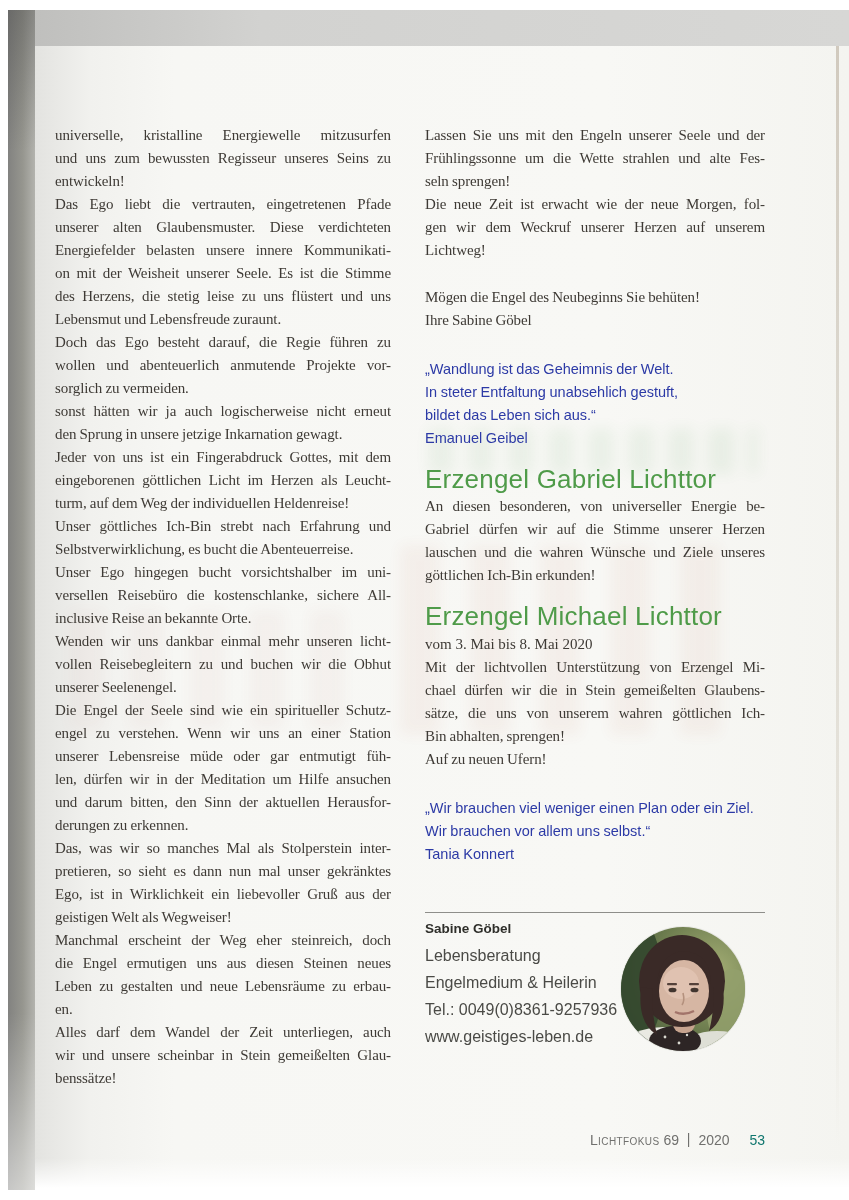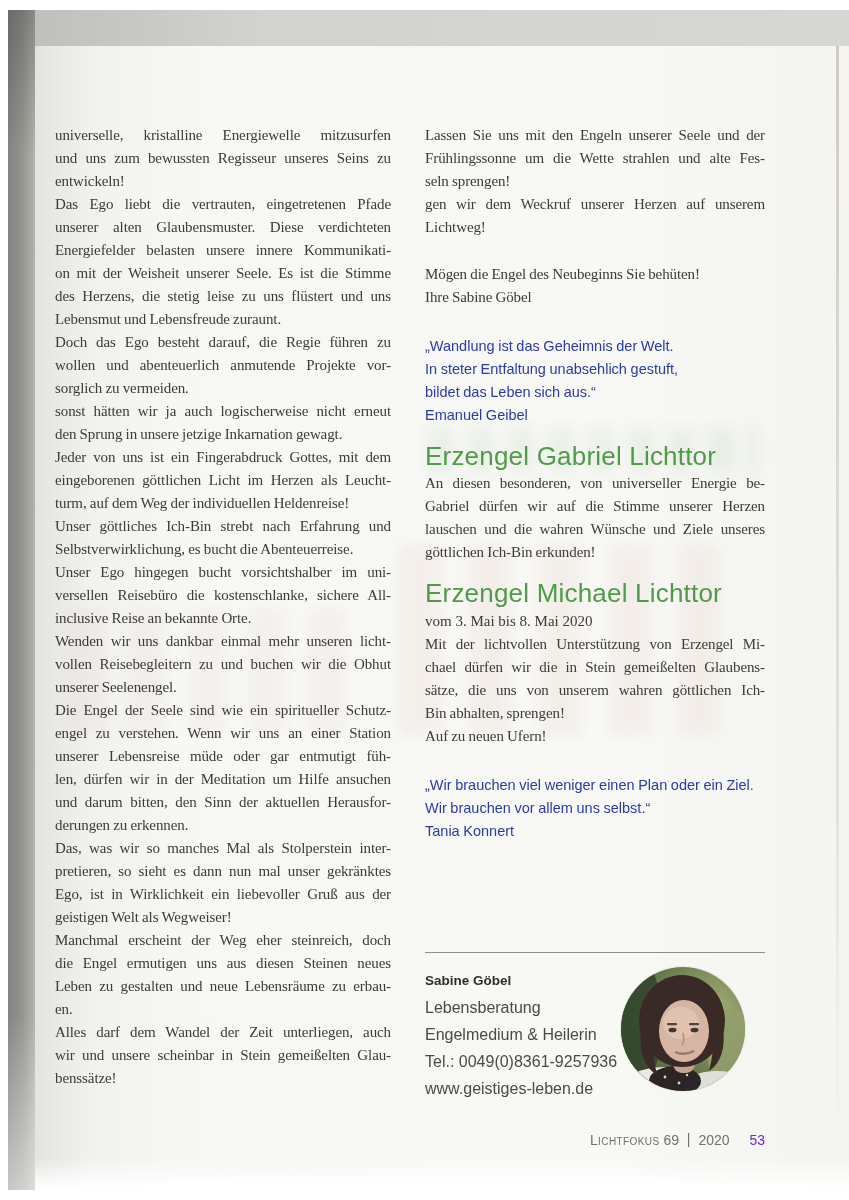--- a/index.html
+++ b/index.html
@@ -58,40 +58,40 @@
     margin-top:13px;
     font-family:"Liberation Sans",sans-serif;
     font-size:26px;line-height:32px;color:var(--green);
     letter-spacing:.2px;white-space:nowrap;
   }
   .article-date{font-size:15px;line-height:23px;margin-top:1px;}
   .q2{}
 
   
   .bio{
-    position:absolute;left:425px;top:952px;width:340px;
-    border-top:1px solid #8e8e8a;padding-top:14px;
+    position:absolute;left:425px;top:912px;width:340px;
+    border-top:1px solid #8e8e8a;padding-top:2px;
     font-family:"Liberation Sans",sans-serif;color:#4a4a46;
   }
   .bio-name{font-weight:bold;color:#2f2f2b;font-size:13.5px;line-height:27px;}
   .bio-line{font-size:16px;line-height:27px;}
   .bio-photo{
     position:absolute;right:20px;top:14px;width:124px;height:124px;border-radius:50%;
     overflow:hidden;box-shadow:0 0 0 1px rgba(0,0,0,.06);
   }
 
   
   .footer{
     position:absolute;left:425px;top:1130px;width:340px;
     text-align:right;color:var(--gray);
     font-family:"Liberation Sans",sans-serif;font-size:14px;line-height:20px;
   }
   .footer .mag{font-variant:small-caps;letter-spacing:.4px;}
   .footer .bar{display:inline-block;margin:0 4px;transform:translateY(-1px);}
-  .footer .pagenum{margin-left:16px;color:#6d28d9;margin-top:31px;}
+  .footer .pagenum{margin-left:16px;color:#0f766e;margin-top:31px;}
 </style>
 </head>
 <body>
 
 <div class="page"></div>
 <div class="top-band"></div>
 <div class="left-strip"></div>
 <div class="right-edge"></div>
 <div class="ghost ghost-green"></div>
 <div class="ghost ghost-warm1"></div>
@@ -167,20 +167,21 @@
   </div>
 
 <div class="col col-right">
   <div class="just">
       <div class="para">
         <div class="tline j">Lassen Sie uns mit den Engeln unserer Seele und der</div>
         <div class="tline j">Frühlingssonne um die Wette strahlen und alte Fes-</div>
         <div class="tline">seln sprengen!</div>
       </div>
       <div class="para">
+        <div class="tline j">Die neue Zeit ist erwacht wie der neue Morgen, fol-</div>
         <div class="tline j">gen wir dem Weckruf unserer Herzen auf unserem</div>
         <div class="tline">Lichtweg!</div>
       </div>
     </div>
 
   <div class="closing">
       <div class="tline">Mögen die Engel des Neubeginns Sie behüten!</div>
       <div class="tline">Ihre Sabine Göbel</div>
     </div>
 

